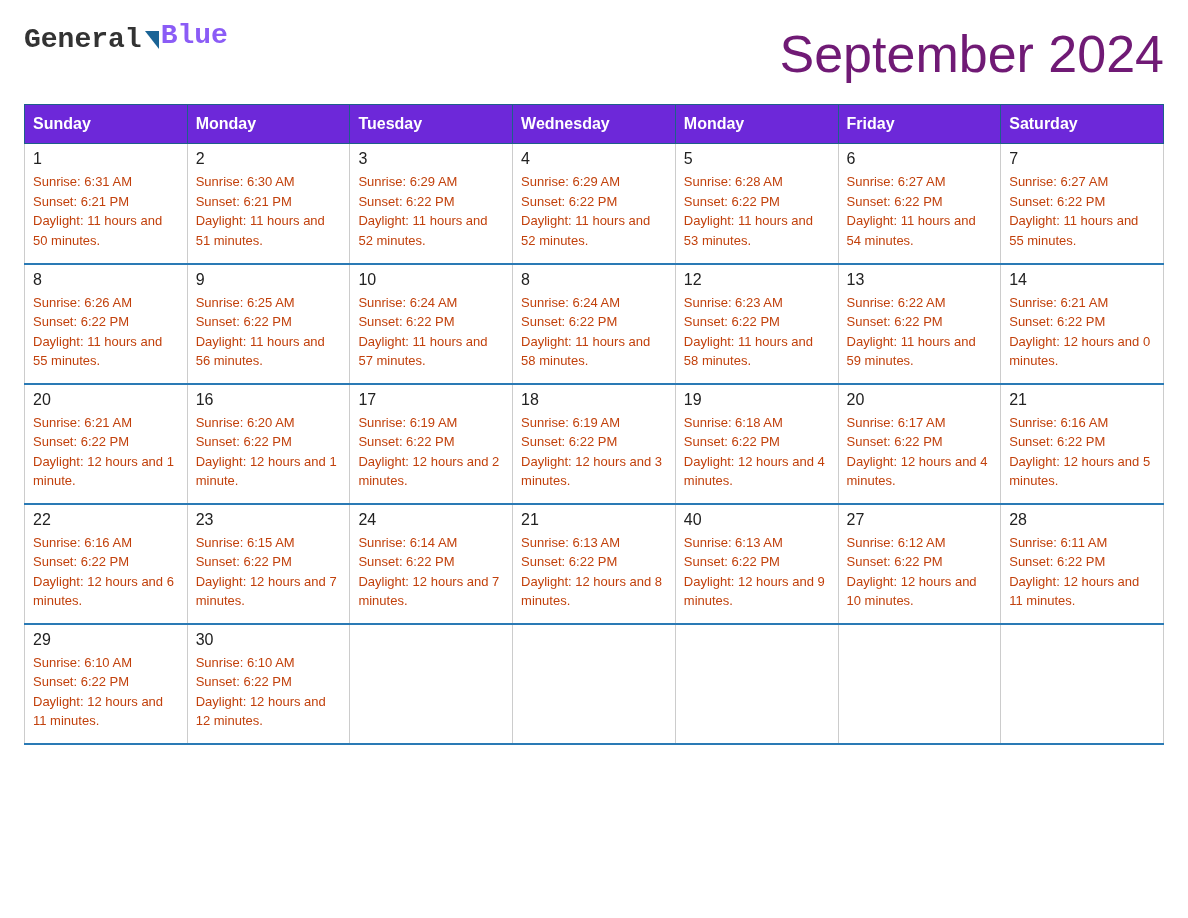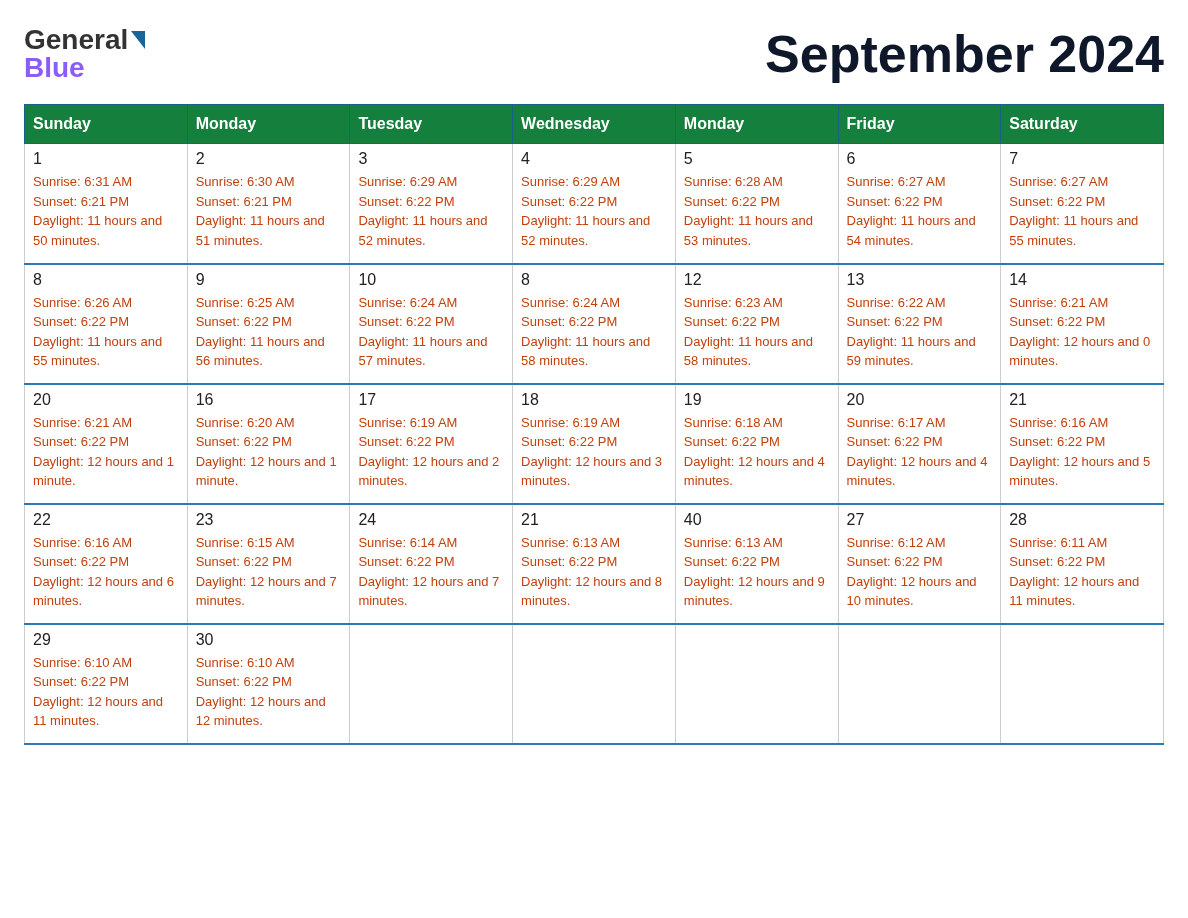--- a/index.html
+++ b/index.html
@@ -11,22 +11,23 @@
       min-height: 918px;
     }
     .header {
       display: flex;
       justify-content: space-between;
       align-items: flex-start;
       margin-bottom: 20px;
     }
     .logo {
       display: flex;
-      flex-direction: column;
+      flex-direction: row;
       align-items: flex-start;
+      font-family: Liberation Mono, monospace;
     }
     .logo-text {
       font-size: 28px;
       font-weight: bold;
       color: #333;
       display: flex;
       align-items: center;
     }
     .logo-general { color: #333; }
     .logo-arrow {
@@ -35,30 +36,30 @@
       height: 0;
       border-left: 14px solid transparent;
       border-right: 0px solid transparent;
       border-top: 18px solid #1a6496;
       margin-left: 3px;
       margin-right: 2px;
       vertical-align: middle;
     }
     .logo-subtitle { color: #8b5cf6; font-size: 28px; font-weight: bold; margin-top: -4px; }
     .title-block { text-align: right; }
-    .calendar-title { font-size: 52px; font-weight: bold; color: #0f172a; }
+    .calendar-title { font-size: 52px; font-weight: normal; color: #701a75; }
     .calendar-subtitle { font-size: 22px; color: #444; margin-top: 4px; }
 
     table {
       width: 100%;
       border-collapse: collapse;
       table-layout: fixed;
     }
     thead tr th {
-      background-color: #15803d;
+      background-color: #6d28d9;
       color: #ffffff;
       font-size: 16px;
       font-weight: bold;
       padding: 10px 8px;
       text-align: left;
       border: 1px solid #1e5f8a;
     }
     tbody tr td {
       border: 1px solid #cccccc;
       vertical-align: top;

